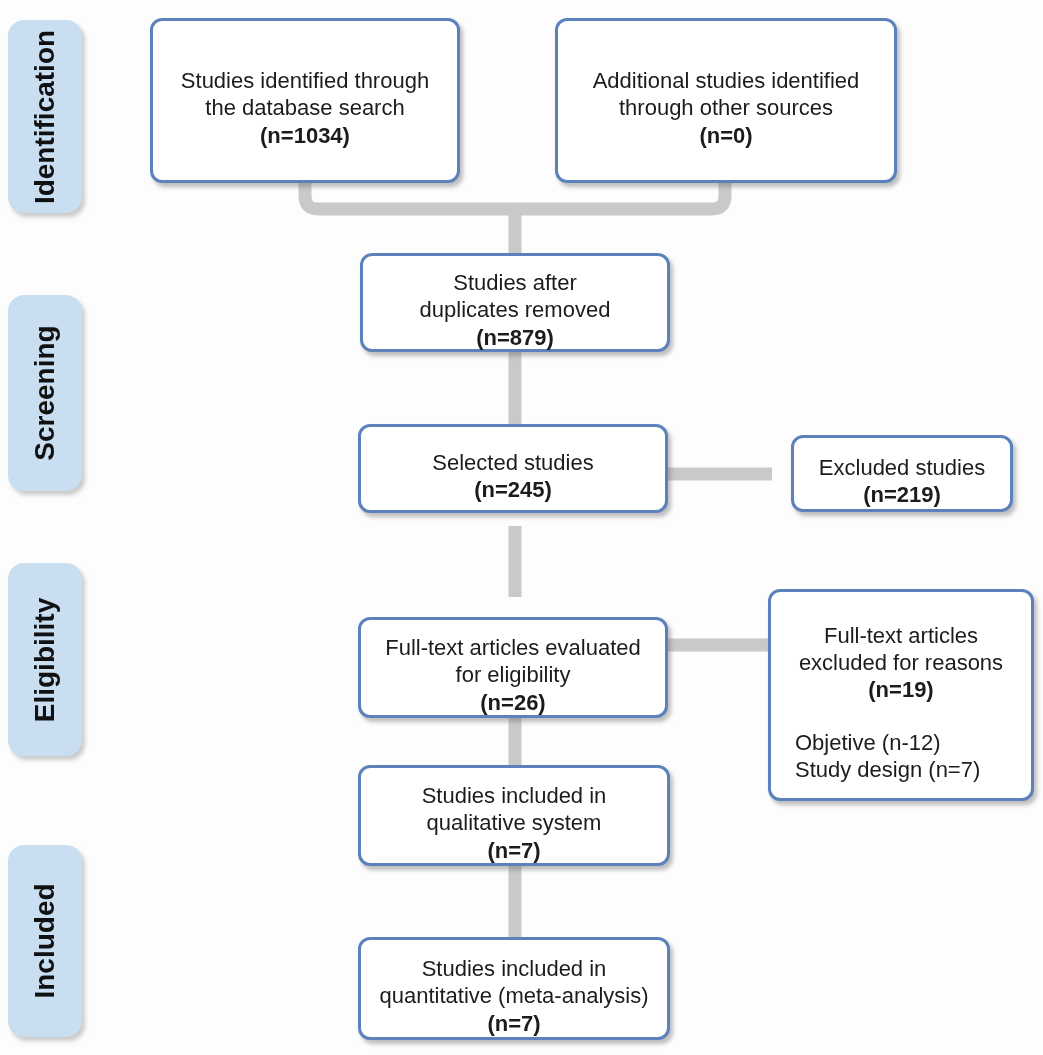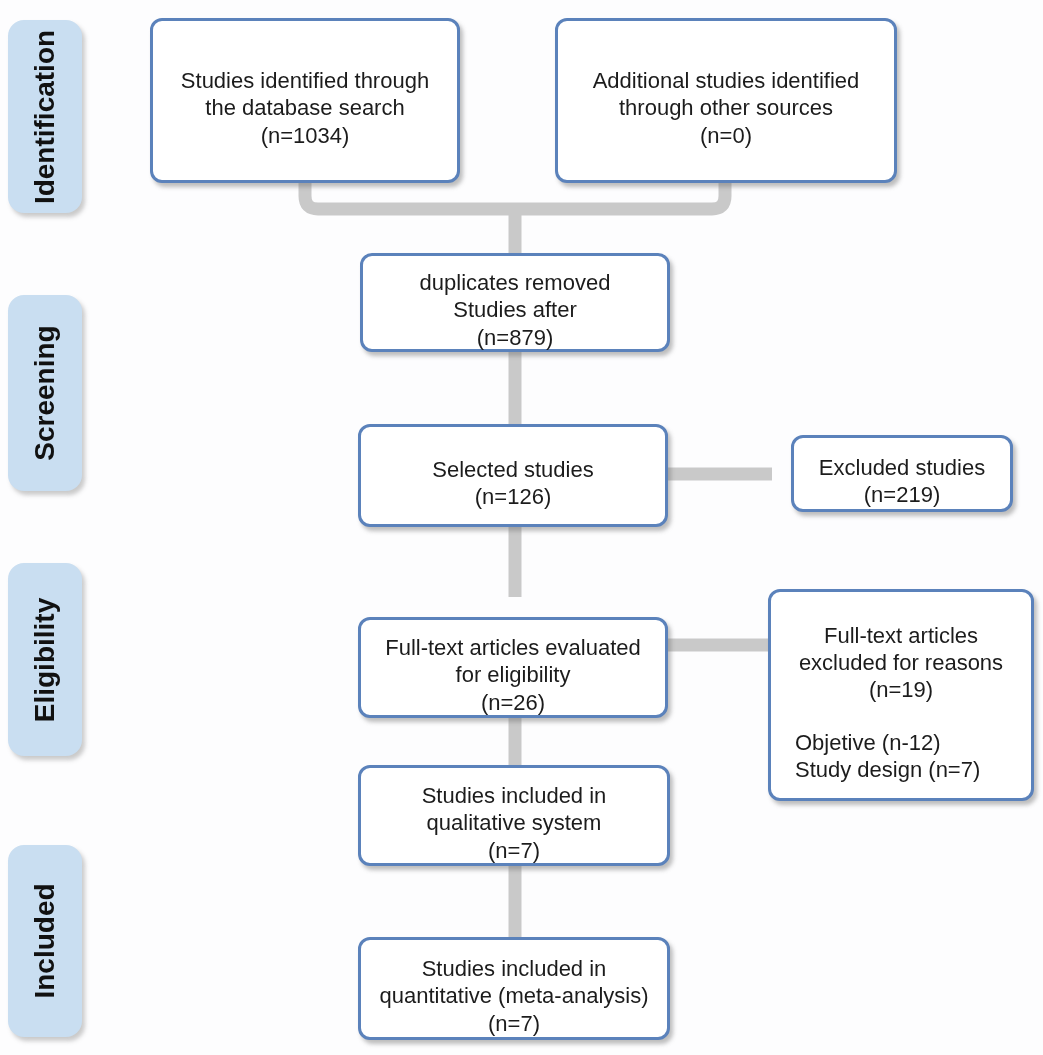--- a/index.html
+++ b/index.html
@@ -45,21 +45,21 @@
   }
   .box-text {
     text-align: center;
     font-size: 22px;
     line-height: 1.23;
     color: #1c1c1c;
     width: 100%;
     margin-top: 15px;
   }
   .box-text .n-line {
-    font-weight: normal;
+    font-weight: bold;
   }
   
   .box-text .reasons {
     text-align: left;
     padding: 0 1px 0 24px;
     margin-top: 26px;
   }
   
   .stage {
     position: absolute;
@@ -128,30 +128,30 @@
   <div class="box" style="left:555px; top:18px; width:342px; height:165px;">
     <div class="box-text">
       <div>Additional studies identified</div>
       <div>through other sources</div>
       <div class="n-line">(n=0)</div>
     </div>
   </div>
 
   <div class="box" style="left:360px; top:253px; width:310px; height:99px;">
     <div class="box-text">
+      <div>Studies after</div>
       <div>duplicates removed</div>
-      <div>Studies after</div>
       <div class="n-line">(n=879)</div>
     </div>
   </div>
 
-  <div class="box" style="left:358px; top:424px; width:310px; height:103px;">
+  <div class="box" style="left:358px; top:424px; width:310px; height:89px;">
     <div class="box-text">
       <div>Selected studies</div>
-      <div class="n-line">(n=126)</div>
+      <div class="n-line">(n=245)</div>
     </div>
   </div>
 
   <div class="box" style="left:791px; top:435px; width:222px; height:77px;">
     <div class="box-text">
       <div>Excluded studies</div>
       <div class="n-line">(n=219)</div>
     </div>
   </div>
 

